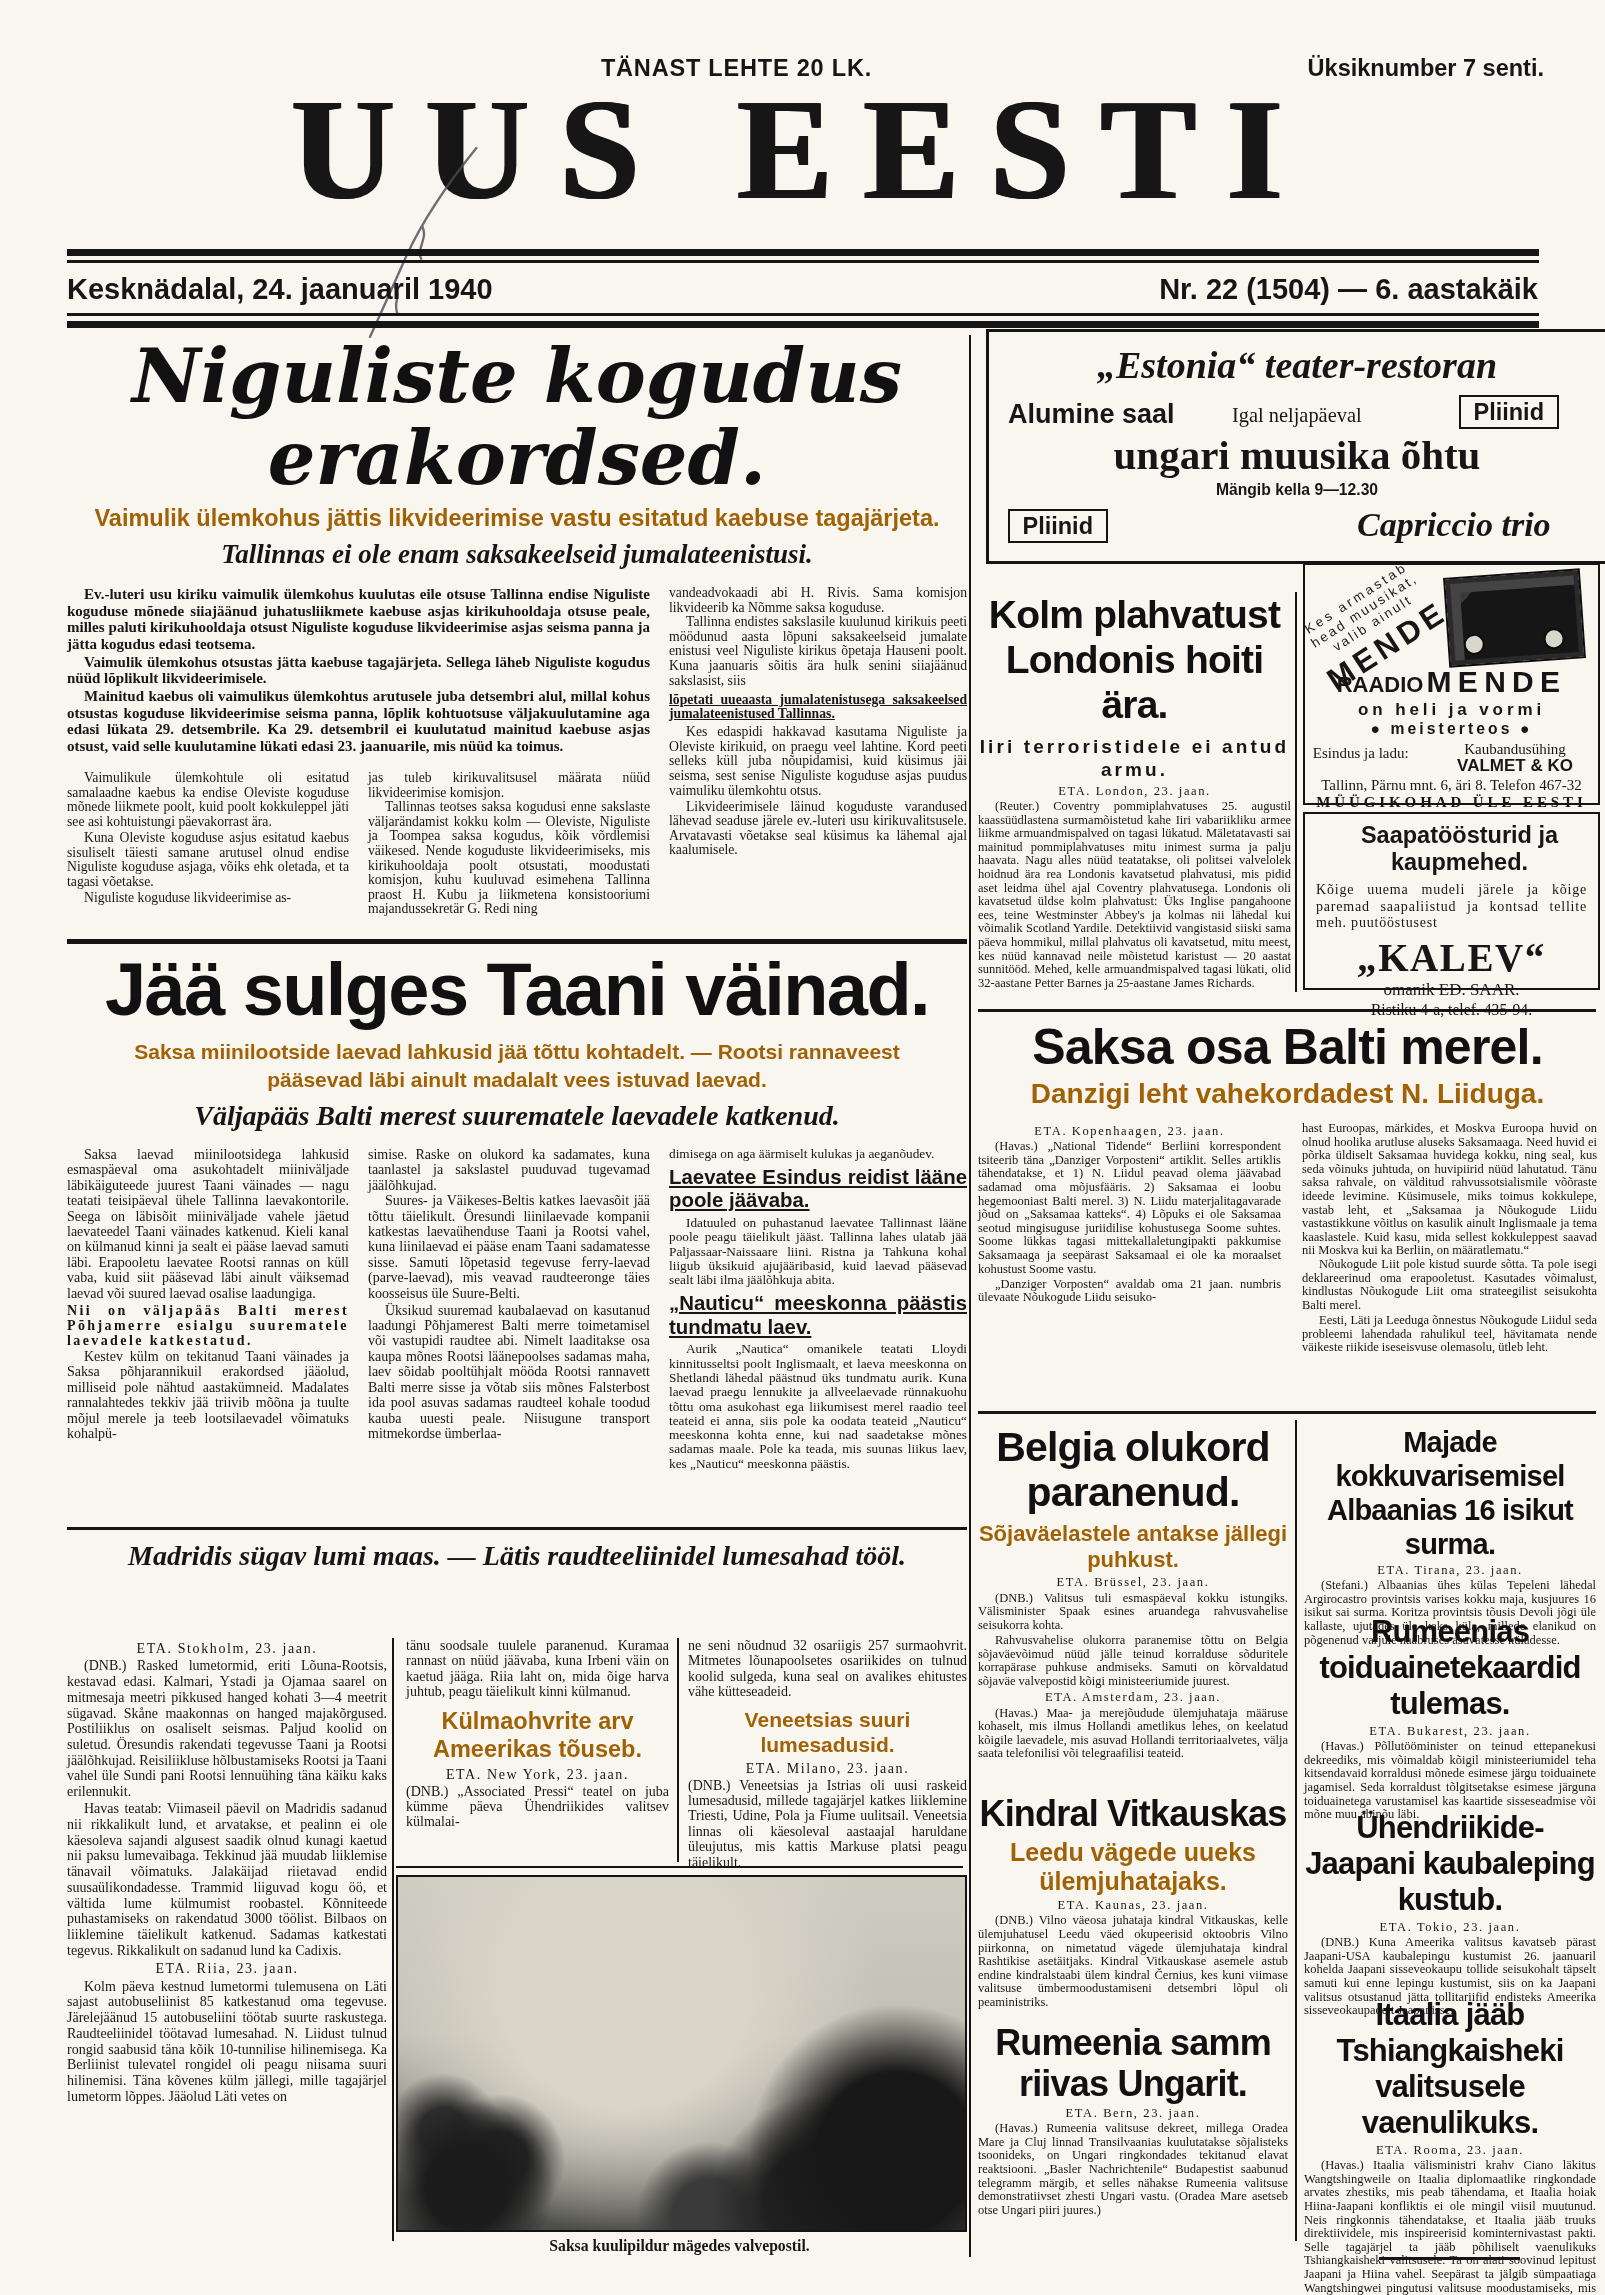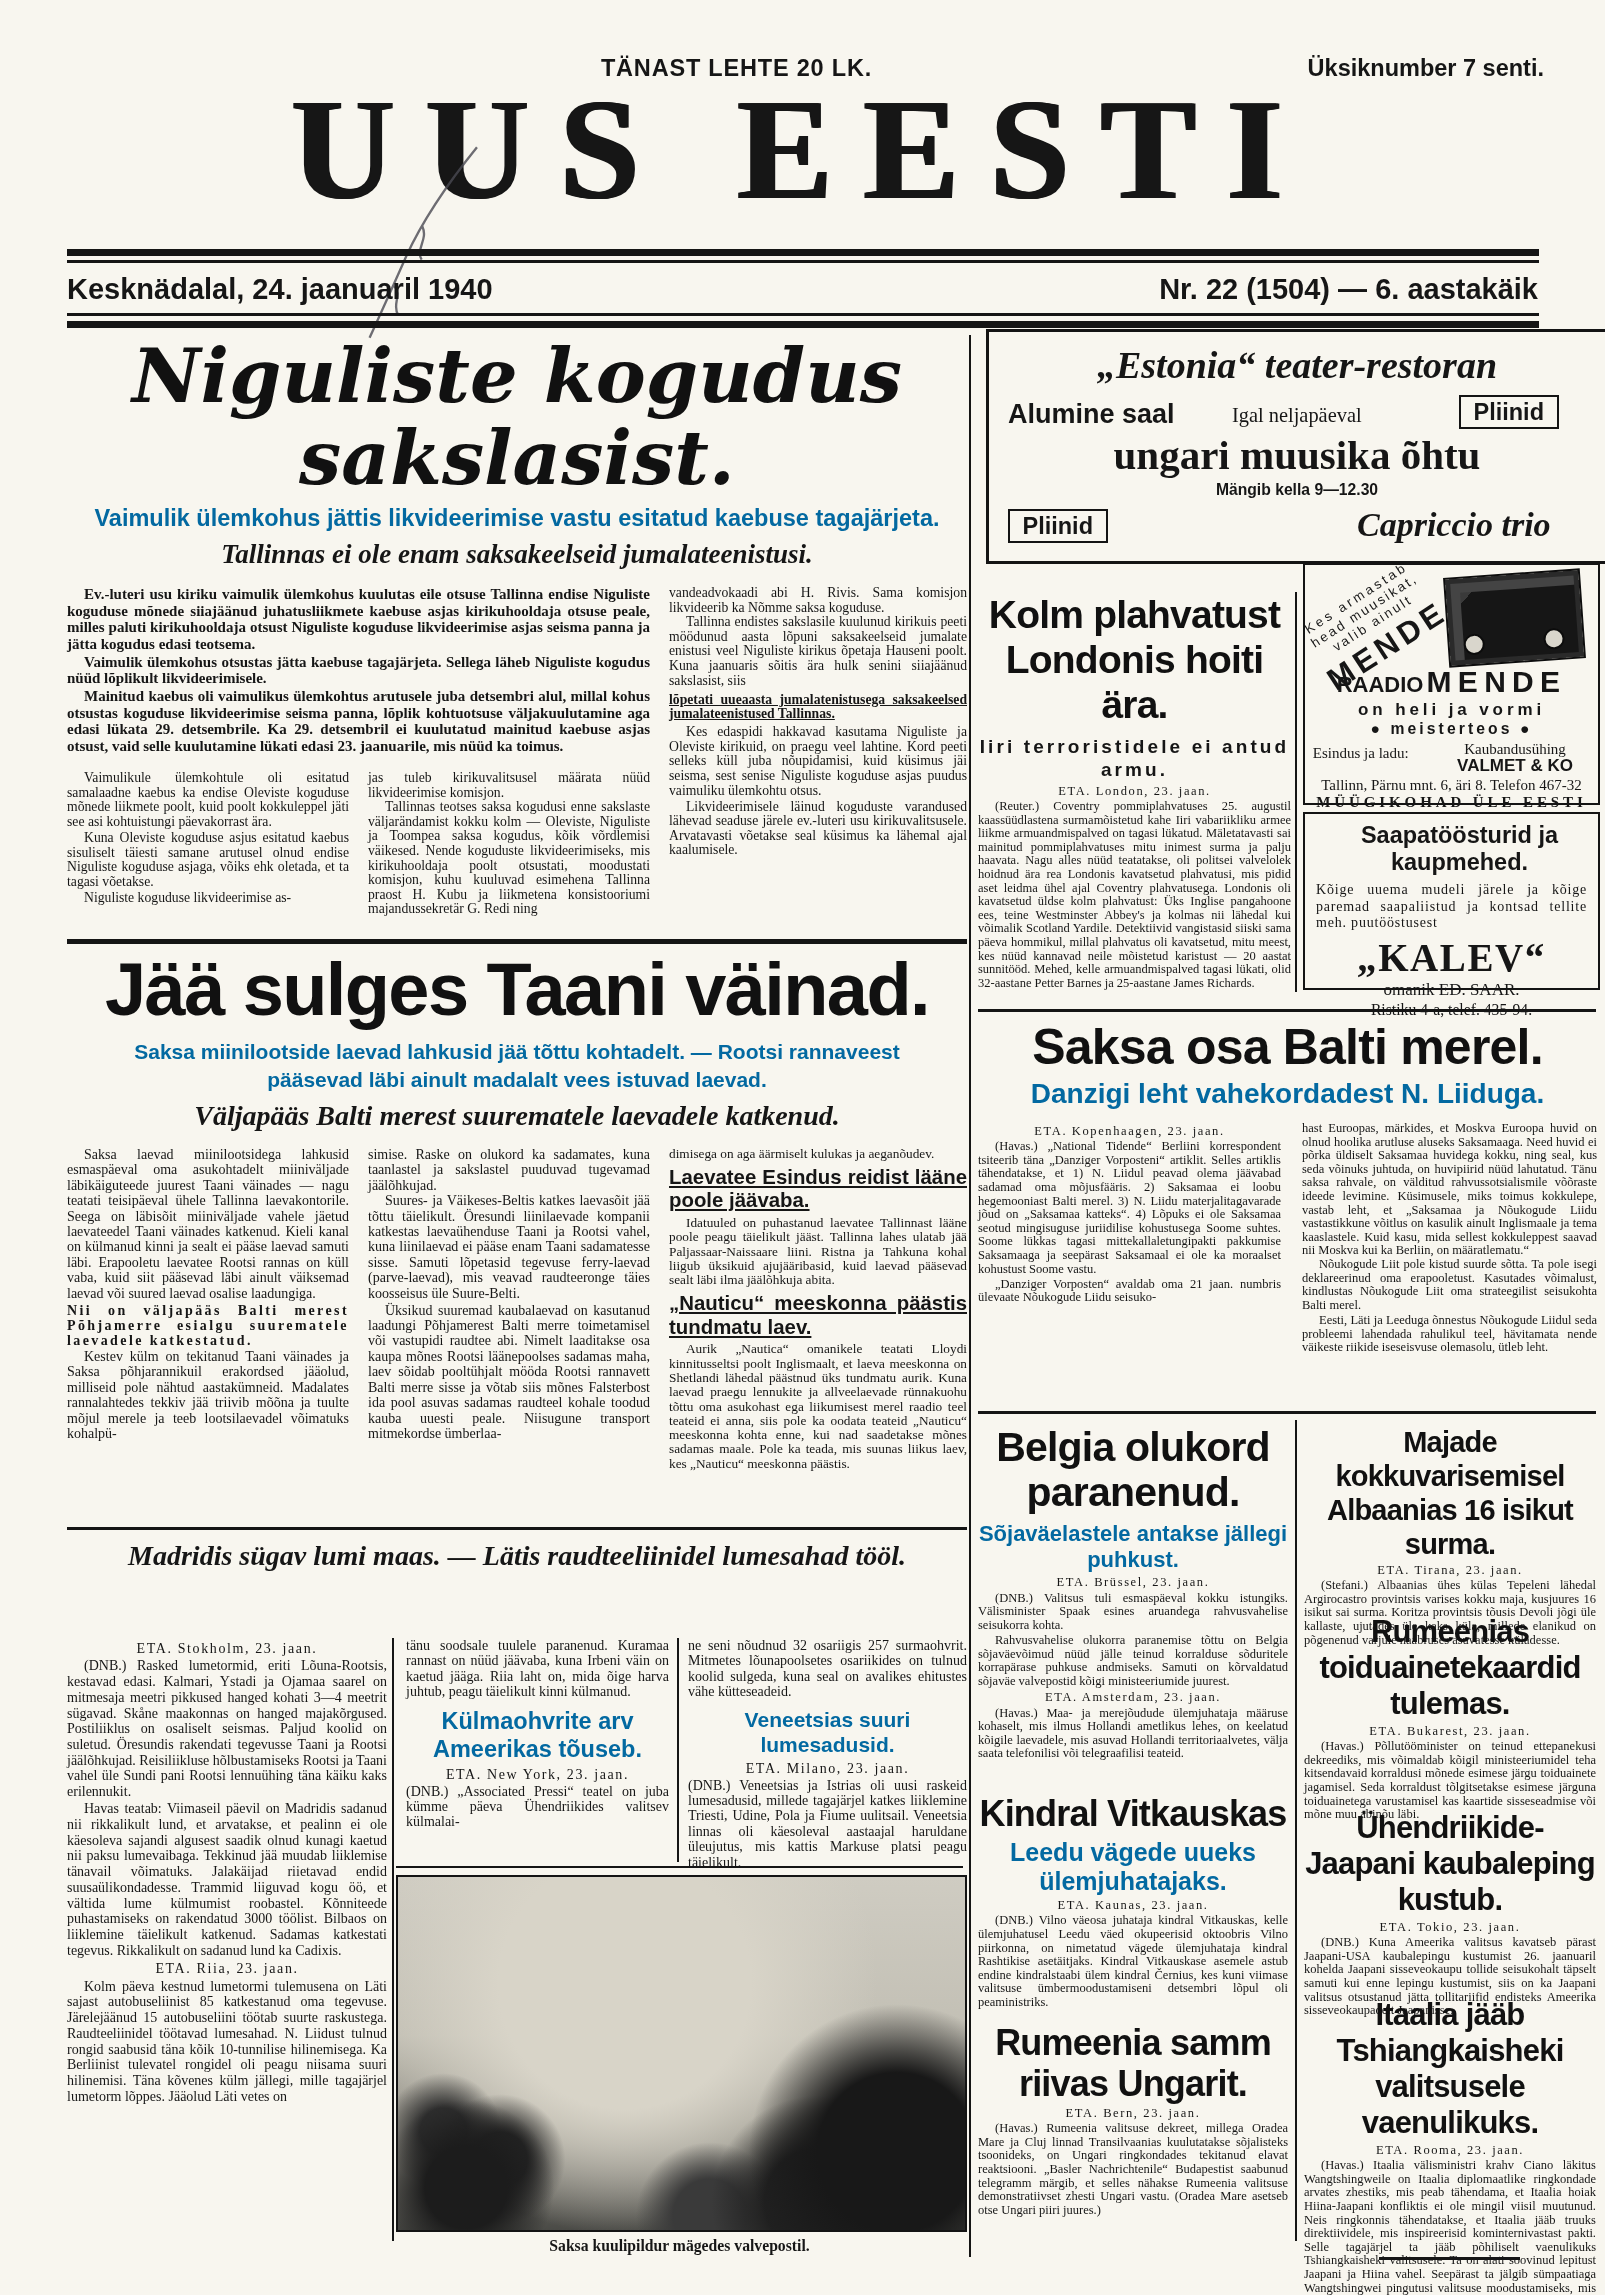--- a/index.html
+++ b/index.html
@@ -16,21 +16,21 @@
   .p{text-indent:17px;margin:0 0 1.6px 0;}
   .p0{text-indent:0;margin:0;}
   .dateline{text-align:center;letter-spacing:1.6px;margin:3.1px 0 1.6px 0;text-indent:0;}
   .bt16{font-size:12.5px;line-height:13.6px;}
   .bt17{font-size:13.7px;line-height:14.6px;}
   .bt18{font-size:14px;line-height:15.4px;}
   .bt18b{font-size:14px;line-height:15.7px;}
   .lead{font-size:15px;line-height:16.5px;font-weight:bold;}
   .hl-sans{font-family:"Liberation Sans","DejaVu Sans",sans-serif;font-weight:bold;letter-spacing:-0.8px;color:#111;}
   .hl-serif-i{font-family:"DejaVu Serif","Liberation Serif",serif;font-weight:bold;font-style:italic;color:#111;}
-  .subh-sans{font-family:"Liberation Sans","DejaVu Sans",sans-serif;font-weight:bold;color:#0369a1;}
+  .subh-sans{font-family:"Liberation Sans","DejaVu Sans",sans-serif;font-weight:bold;color:#a16207;}
   .colsubhead{font-weight:bold;text-indent:0;margin:4.7px 0 3.1px 0;text-decoration:underline;}
   .box{border:3.1px solid #141414;background:#f8f6ef;}
   .pliinid-box{display:inline-block;border:2.4px solid #141414;padding:1.6px 12.5px;font-weight:bold;
                font-family:"Liberation Sans","DejaVu Sans",sans-serif;}
   .photo{background:
      radial-gradient(circle at 12% 88%, #1c1c1c 0 7%, rgba(28,28,28,0) 15%),
      radial-gradient(circle at 18% 80%, #242424 0 5%, rgba(36,36,36,0) 12%),
      radial-gradient(circle at 8% 72%, #2e2e2e 0 4%, rgba(46,46,46,0) 10%),
      radial-gradient(circle at 88% 78%, #181818 0 14%, rgba(24,24,24,0) 26%),
      radial-gradient(circle at 74% 92%, #202020 0 10%, rgba(32,32,32,0) 20%),
@@ -63,21 +63,21 @@
   <div class="abs sans b" style="left:67px;top:273px;font-size:29px;">Kesknädalal, 24. jaanuaril 1940</div>
   <div class="abs sans b" style="left:909px;top:273px;width:629px;text-align:right;font-size:29px;">Nr. 22 (1504) — 6. aastakäik</div>
 
   <div class="abs rule" style="left:67px;top:313px;width:1472px;height:3.1px;"></div>
   <div class="abs rule" style="left:67px;top:321px;width:1472px;height:7px;"></div>
 
   <div class="abs rule" style="left:969px;top:335px;width:1.6px;height:1922px;"></div>
 
   <div class="abs" style="left:67px;top:335px;width:900px;height:603px;">
     <div class="hl-serif-i ctr" style="font-size:75px;line-height:82px;">Niguliste kogudus</div>
-    <div class="hl-serif-i ctr" style="font-size:75px;line-height:82px;">sakslasist.</div>
+    <div class="hl-serif-i ctr" style="font-size:75px;line-height:82px;">erakordsed.</div>
     <div class="subh-sans ctr" style="margin-top:6.3px;font-size:23.5px;">Vaimulik ülemkohus jättis likvideerimise vastu esitatud kaebuse tagajärjeta.</div>
     <div class="serif i b ctr" style="margin-top:6.3px;font-size:27px;">Tallinnas ei ole enam saksakeelseid jumalateenistusi.</div>
 
     <div class="abs just lead" style="left:0;top:251px;width:583px;">
       <p class="p">Ev.-luteri usu kiriku vaimulik ülemkohus kuulutas eile otsuse Tallinna endise Niguliste koguduse mõnede siiajäänud juhatusliikmete kaebuse asjas kirikuhooldaja otsuse peale, milles paluti kirikuhooldaja otsust Niguliste koguduse likvideerimise asjas seisma panna ja jätta kogudus edasi teotsema.</p>
       <p class="p">Vaimulik ülemkohus otsustas jätta kaebuse tagajärjeta. Sellega läheb Niguliste kogudus nüüd lõplikult likvideerimisele.</p>
       <p class="p">Mainitud kaebus oli vaimulikus ülemkohtus arutusele juba detsembri alul, millal kohus otsustas koguduse likvideerimise seisma panna, lõplik kohtuotsuse väljakuulutamine aga edasi lükata 29. detsembrile. Ka 29. detsembril ei kuulutatud mainitud kaebuse asjas otsust, vaid selle kuulutamine lükati edasi 23. jaanuarile, mis nüüd ka toimus.</p>
     </div>
 
     <div class="abs just bt17" style="left:0;top:436px;width:282px;">

